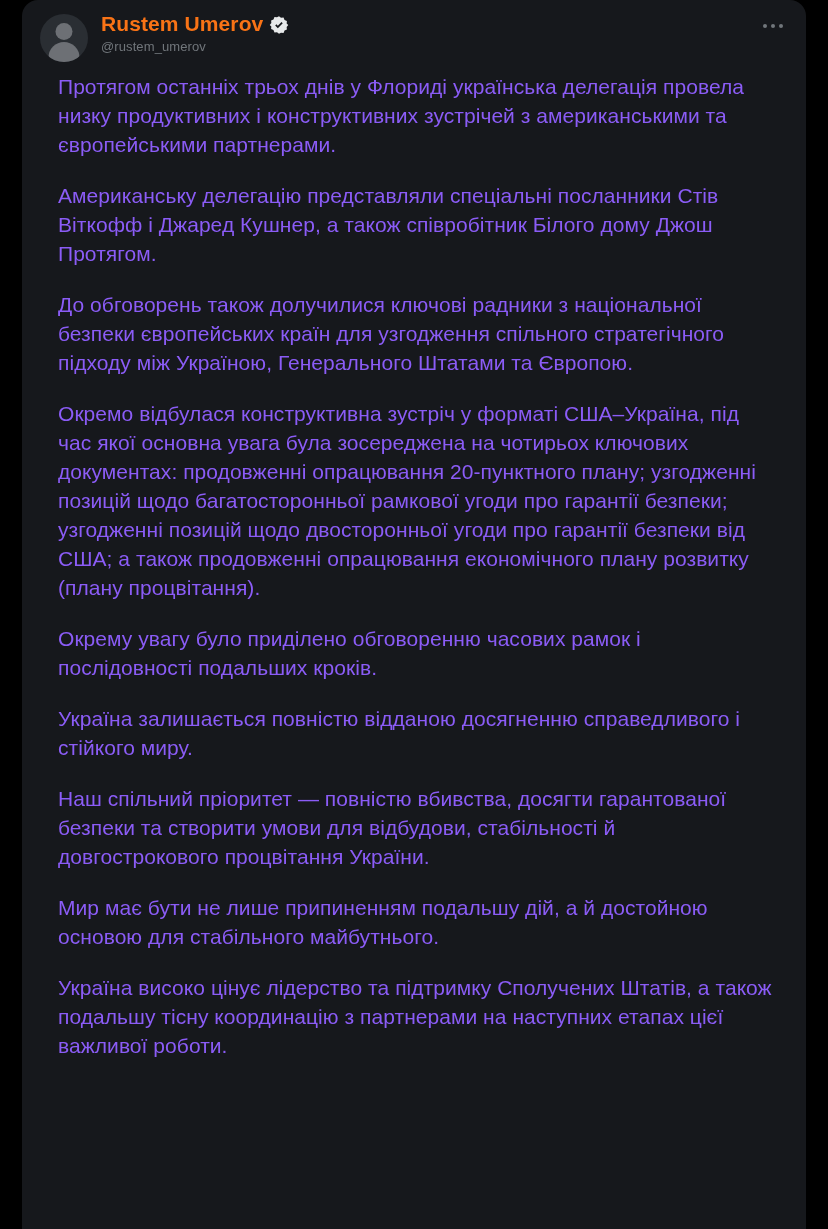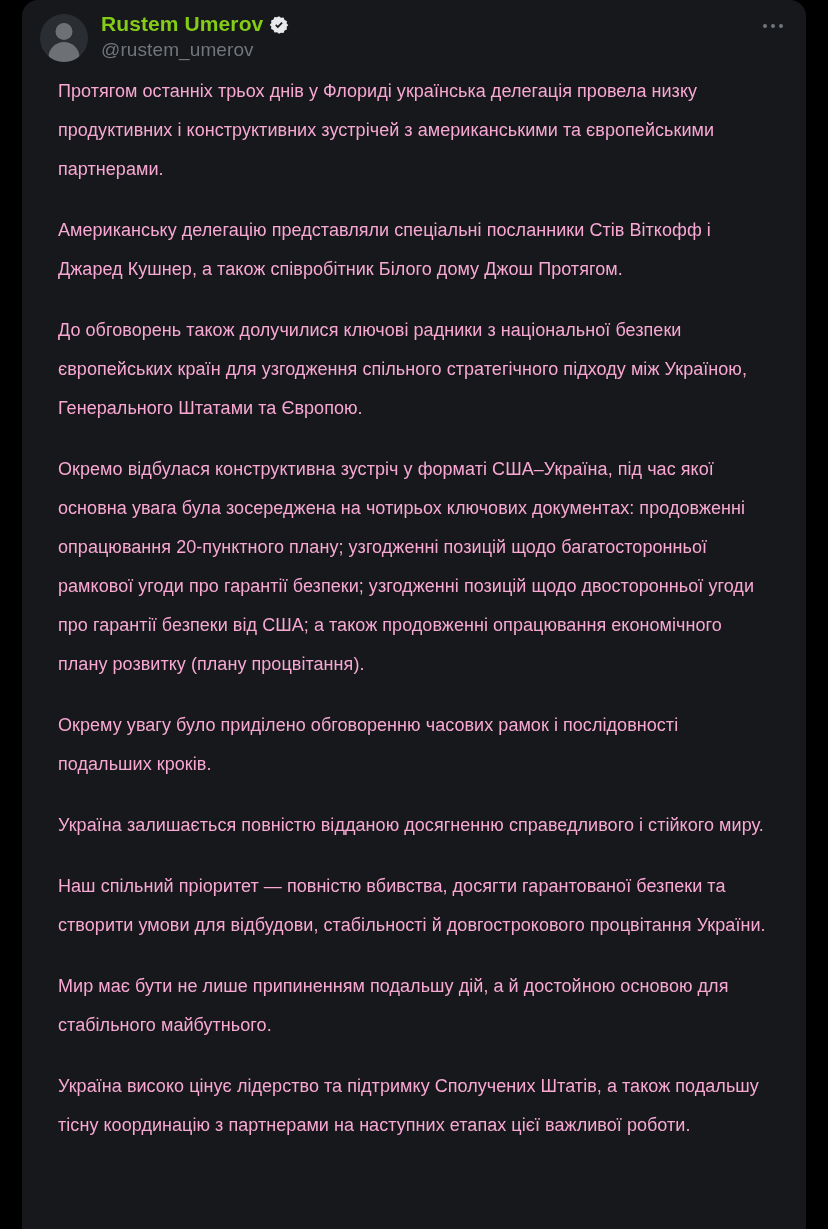--- a/index.html
+++ b/index.html
@@ -78,35 +78,35 @@
     justify-content: flex-start;
     padding-top: 1px;
   }
   .display-name-row {
     display: flex;
     align-items: center;
     gap: 6px;
     line-height: 1;
   }
   .display-name {
-    color: #84cc16;
+    color: #f97316;
     font-size: 21px;
     font-weight: bold;
     letter-spacing: 0.1px;
   }
   .verified-badge {
     width: 20px;
     height: 20px;
     display: inline-block;
     position: relative;
     top: 1px;
   }
   .handle {
     color: #71767b;
-    font-size: 19px;
+    font-size: 13px;
     margin-top: 5px;
     letter-spacing: 0.1px;
   }
   .more-btn {
     position: absolute;
     right: 16px;
     top: 14px;
     width: 34px;
     height: 24px;
     display: flex;
@@ -117,23 +117,23 @@
   }
   .more-btn span {
     width: 4px;
     height: 4px;
     border-radius: 50%;
     background: #71767b;
     display: block;
   }
   .post-body {
     padding: 8px 32px 0 36px;
-    color: #f9a8d4;
-    font-size: 18px;
-    line-height: 39px;
+    color: #8b5cf6;
+    font-size: 21px;
+    line-height: 29px;
     letter-spacing: 0.05px;
   }
   .para {
     margin: 0 0 22px 0;
     white-space: pre-wrap;
   }
   .para:last-child { margin-bottom: 8px; }
 </style>
 </head>
 <body>

